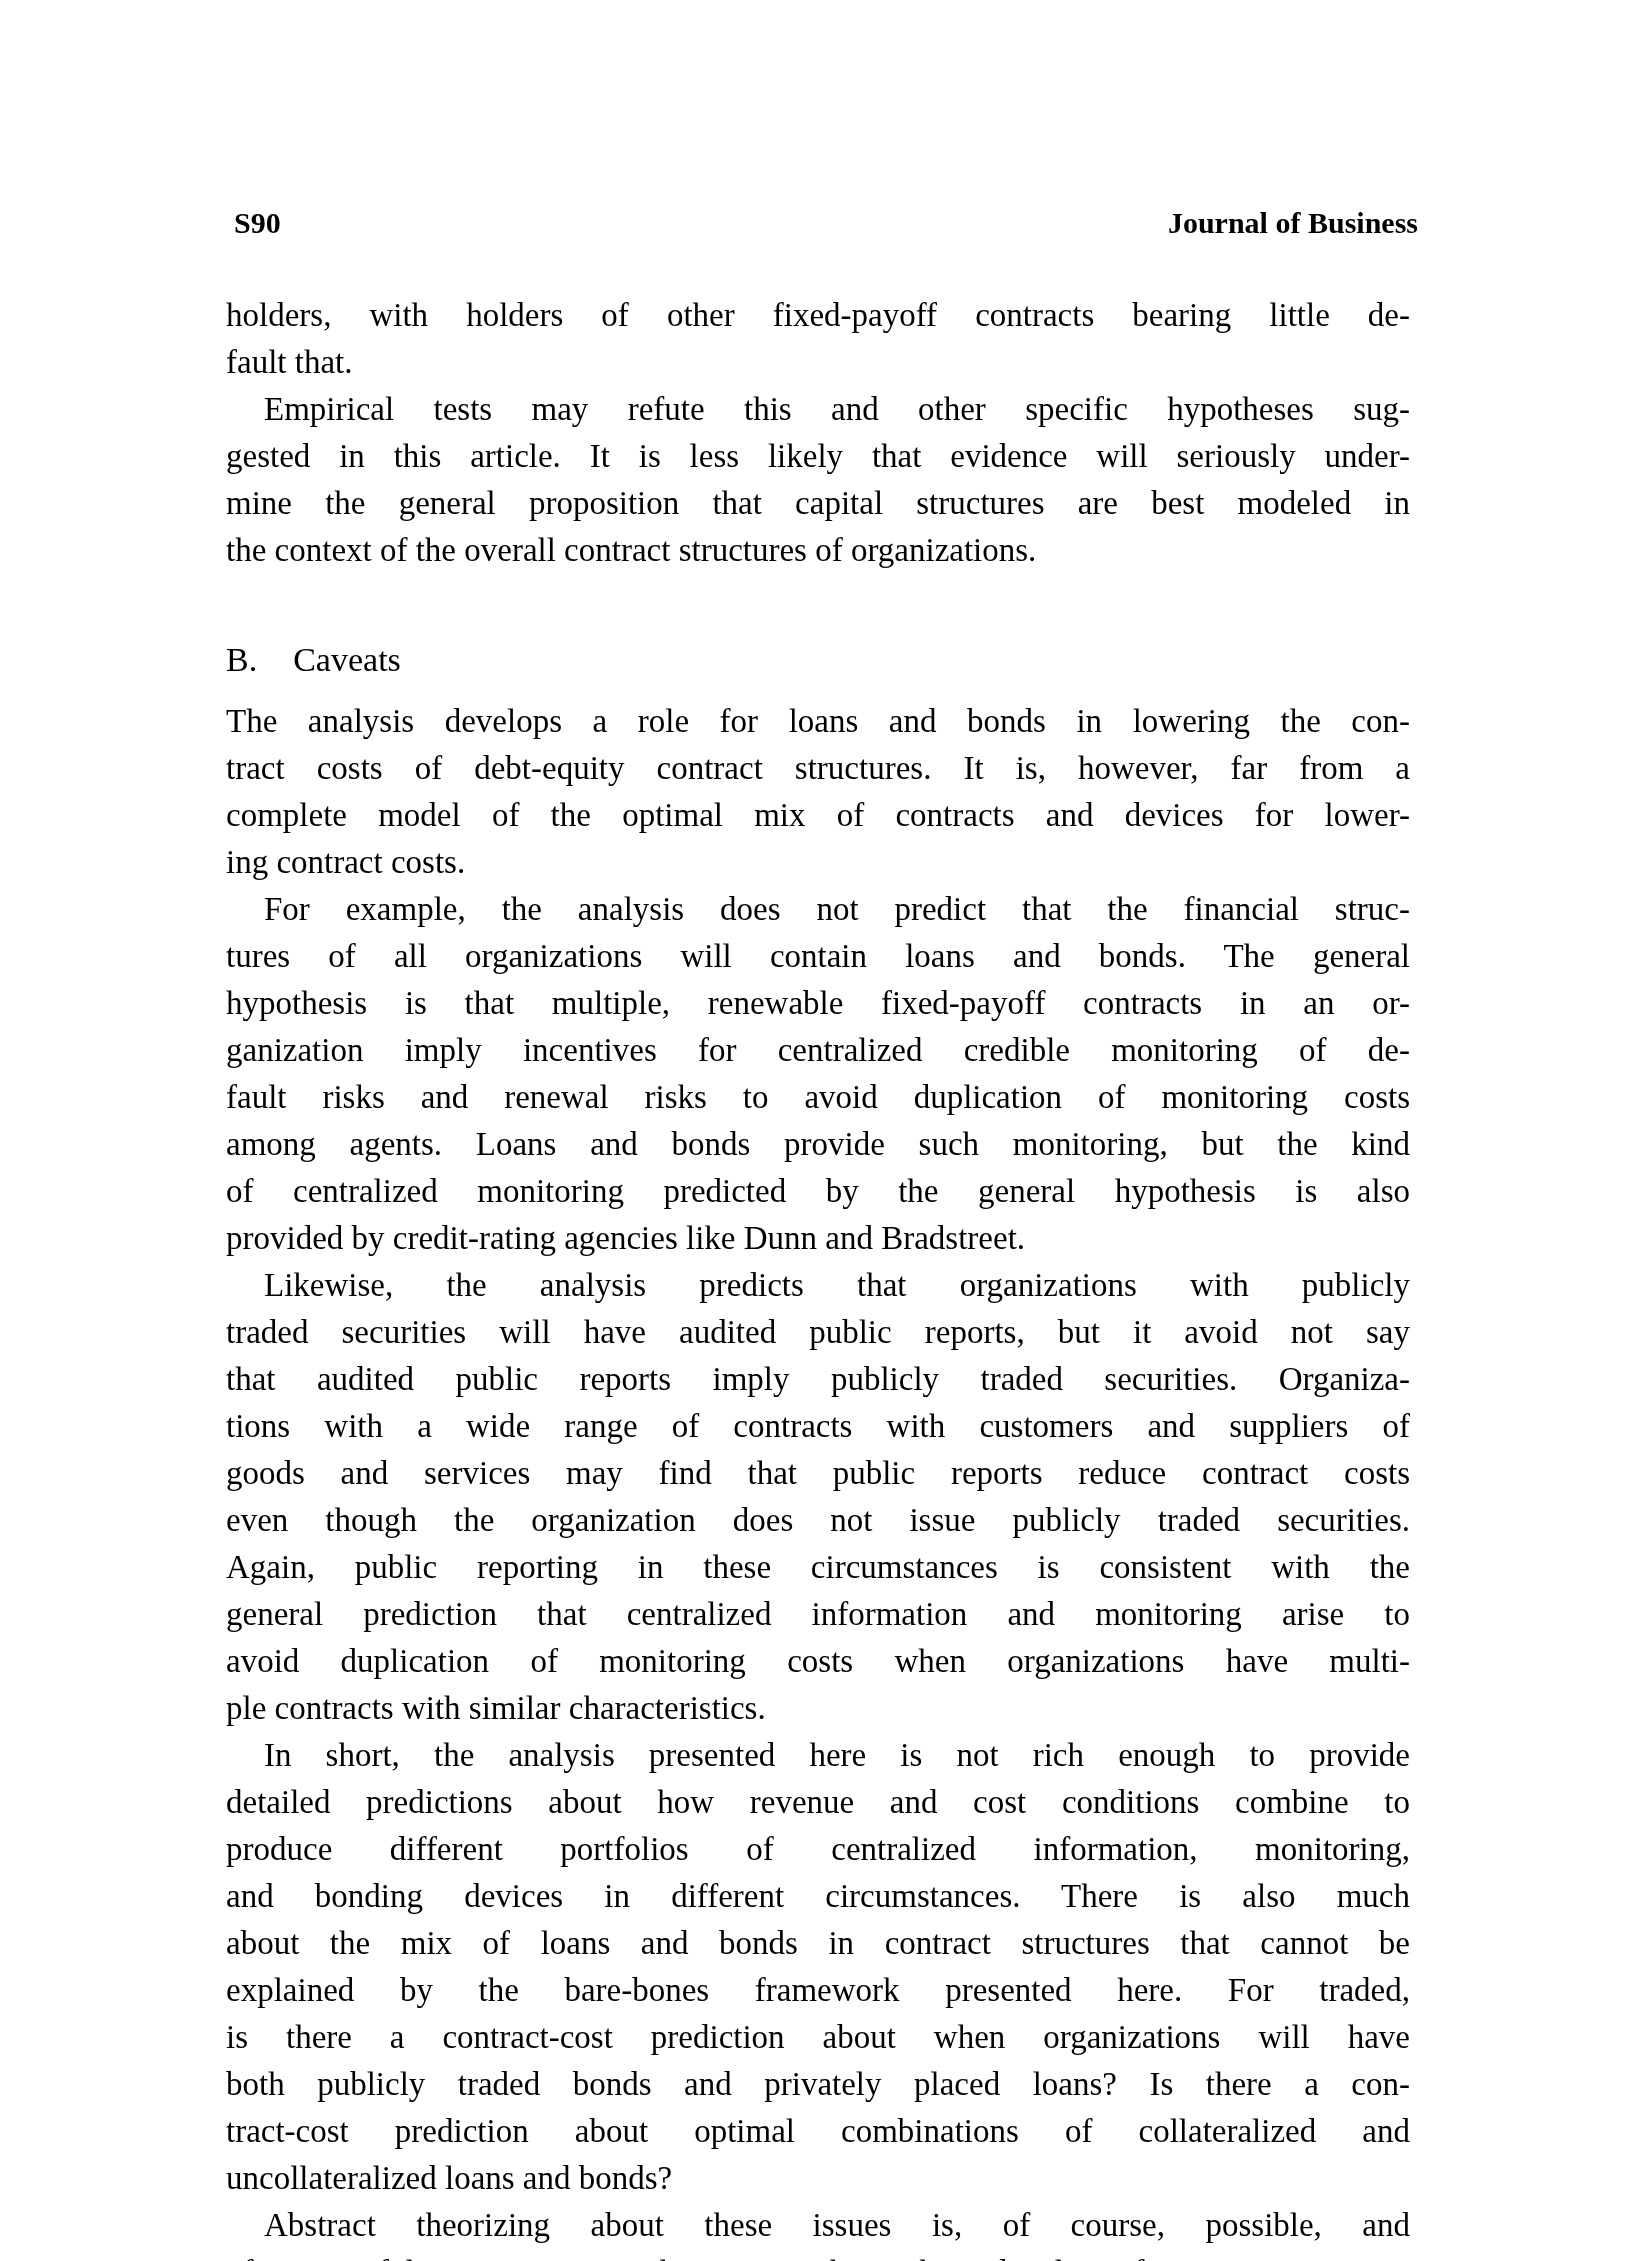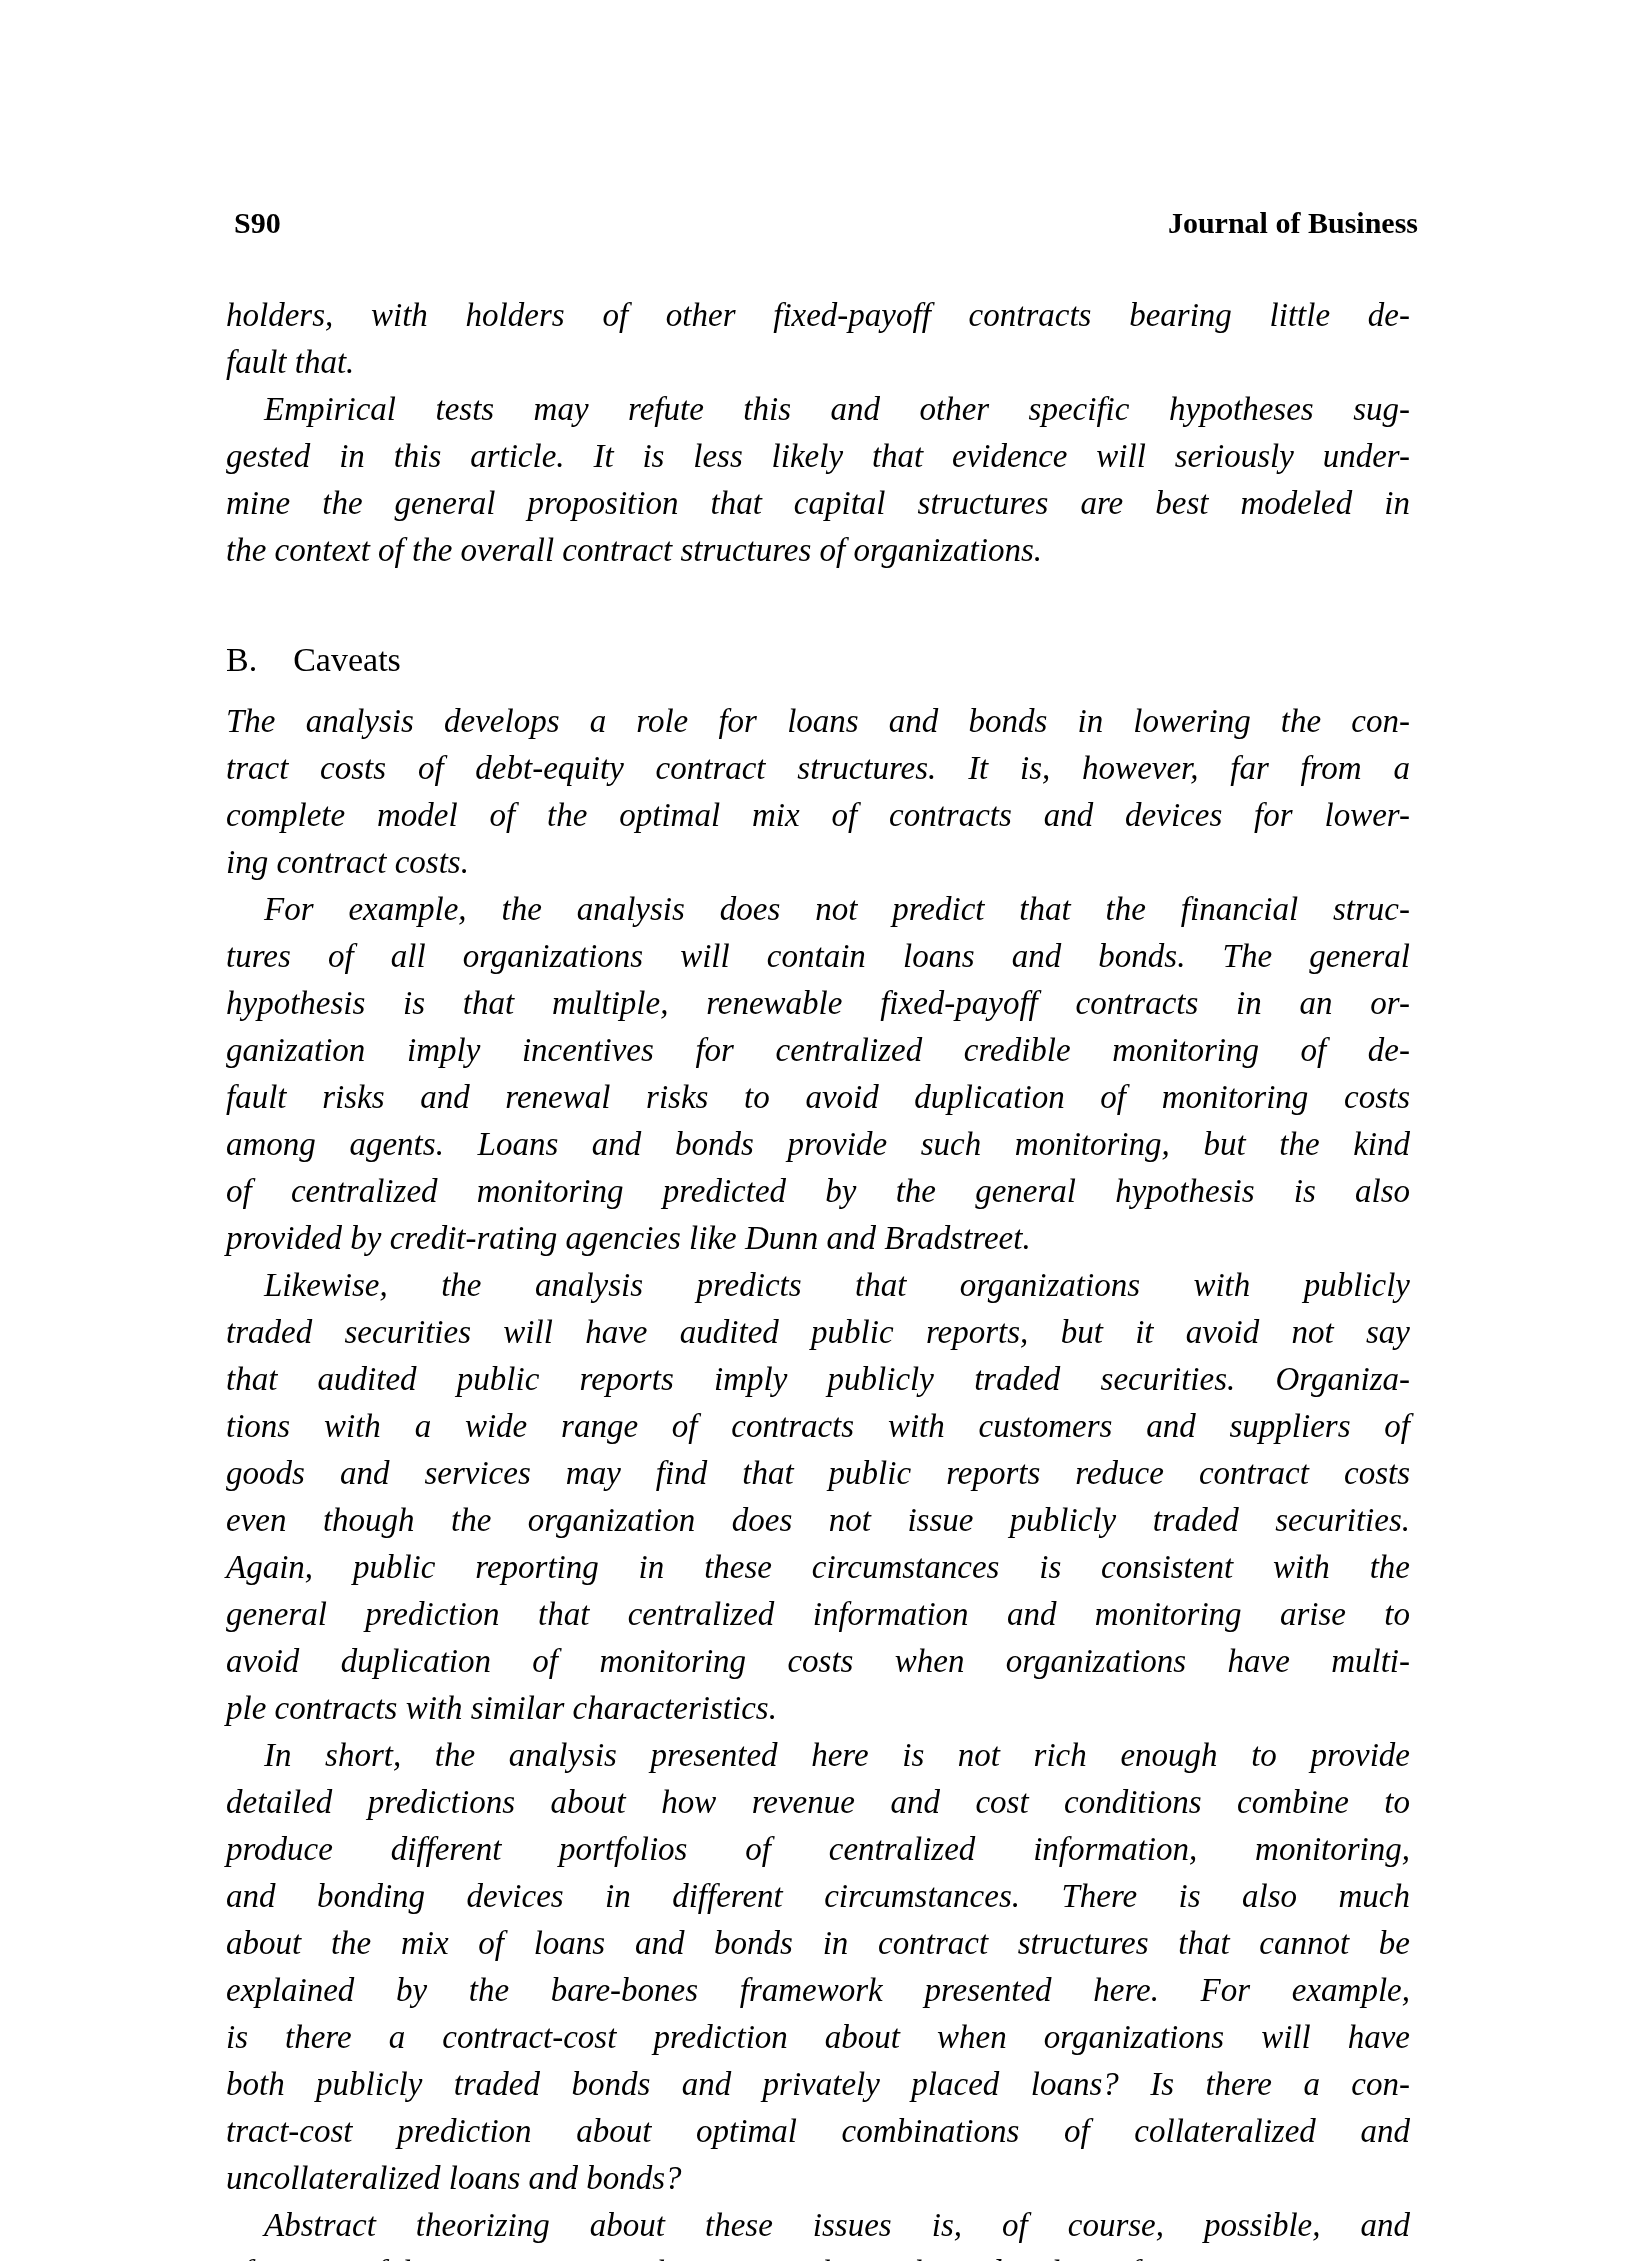--- a/index.html
+++ b/index.html
@@ -29,21 +29,20 @@
     left: 226px;
     top: 292px;
     width: 1184px;
     font-size: 33px;
     line-height: 47px;
   }
   .line {
     text-align: justify;
     text-align-last: justify;
     text-justify: inter-word;
-    font-style: italic;
   }
   .line.indent { text-indent: 38px; }
   .line.para-end { text-align-last: left; }
   #section-heading {
     font-size: 34px;
     font-weight: normal;
     line-height: 47px;
     margin: 62px 0 14.5px 0;
   }
   #section-heading .heading-title { margin-left: 36px; }
@@ -93,21 +92,21 @@
         <div class="line">even though the organization does not issue publicly traded securities.</div>
         <div class="line">Again, public reporting in these circumstances is consistent with the</div>
         <div class="line">general prediction that centralized information and monitoring arise to</div>
         <div class="line">avoid duplication of monitoring costs when organizations have multi-</div>
         <div class="line para-end">ple contracts with similar characteristics.</div>
         <div class="line indent">In short, the analysis presented here is not rich enough to provide</div>
         <div class="line">detailed predictions about how revenue and cost conditions combine to</div>
         <div class="line">produce different portfolios of centralized information, monitoring,</div>
         <div class="line">and bonding devices in different circumstances. There is also much</div>
         <div class="line">about the mix of loans and bonds in contract structures that cannot be</div>
-        <div class="line">explained by the bare-bones framework presented here. For example,</div>
+        <div class="line">explained by the bare-bones framework presented here. For traded,</div>
         <div class="line">is there a contract-cost prediction about when organizations will have</div>
         <div class="line">both publicly traded bonds and privately placed loans? Is there a con-</div>
         <div class="line">tract-cost prediction about optimal combinations of collateralized and</div>
         <div class="line para-end">uncollateralized loans and bonds?</div>
         <div class="line indent">Abstract theorizing about these issues is, of course, possible, and</div>
         <div class="line">often useful. I suspect, however, that the details of a contract-cost</div>
       </div>
   </div>
 
 </div>

